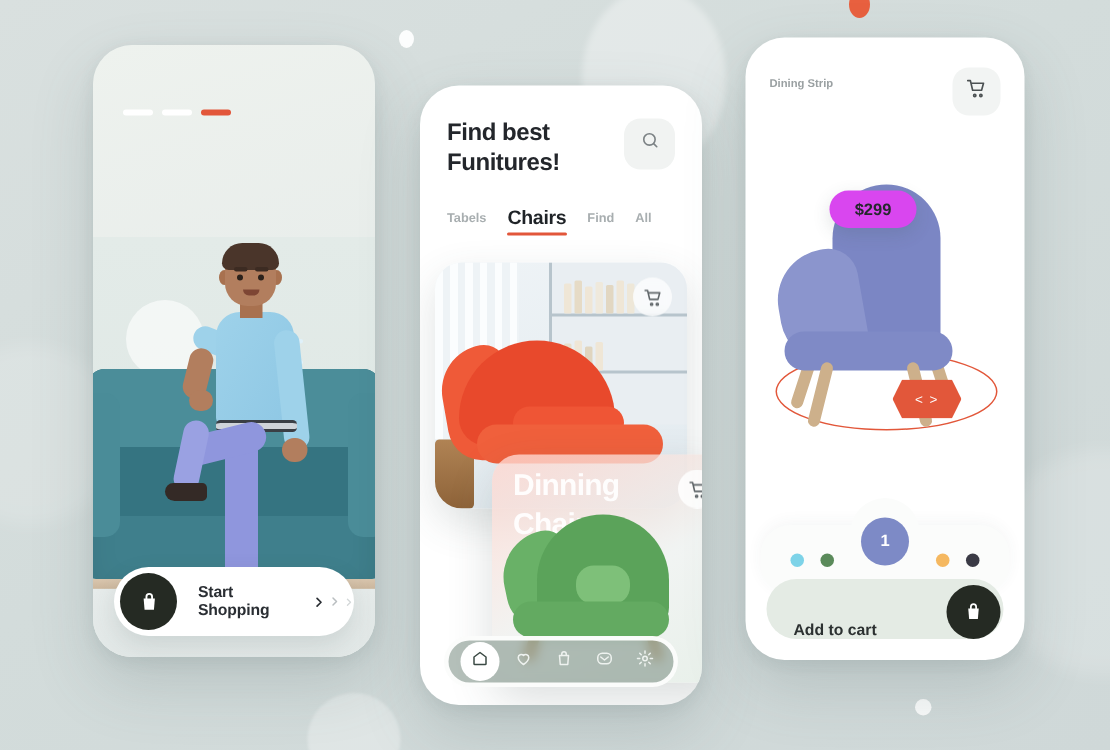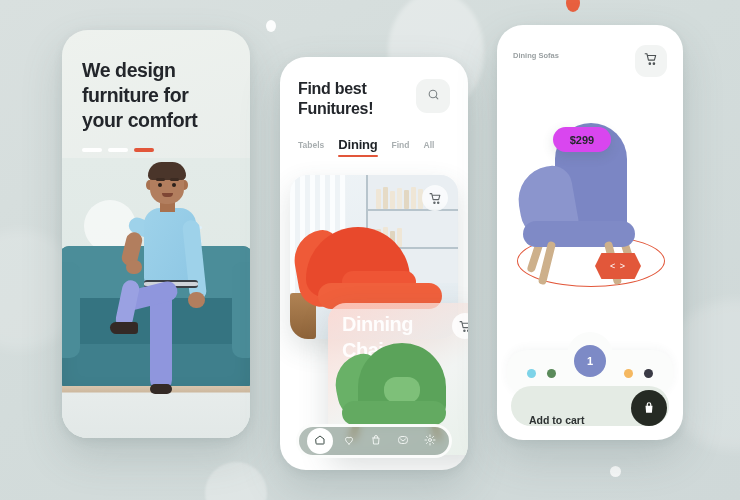--- a/index.html
+++ b/index.html
@@ -264,23 +264,20 @@
   <div class="blob blob-c"></div>
   <div class="blob blob-d"></div>
   <div class="blob blob-e"></div>
   <div class="blob blob-f"></div>
   <div class="blob blob-g"></div>
 </div>
 
 <div class="phone" id="phone1">
 
   <div class="p1-head">
-    <div class="p1-title nl">We design
-furniture for
-your comfort</div>
     <div class="p1-dots">
       <div class="dash"></div>
       <div class="dash"></div>
       <div class="dash active"></div>
     </div>
   </div>
 
   <div class="p1-scene">
     <div class="p1-wall"></div>
     <div class="p1-sun"></div>
@@ -317,40 +314,60 @@
       <div class="c-leg-front"></div>
       <div class="c-thigh-up"></div>
       <div class="c-shin-up"></div>
       <div class="c-forearm-l"></div>
       <div class="c-hand-l"></div>
       <div class="c-shoe-up"></div>
       <div class="c-shoe-dn"></div>
     </div>
   </div>
 
+  <div class="p1-cta">
+    <div class="p1-cta-circle">
+      <svg width="15" height="15" viewBox="0 0 24 24" fill="none" stroke="#ffffff" stroke-width="2" stroke-linecap="round" stroke-linejoin="round">
+        <path d="M6 8h12l-1 12H7L6 8z" fill="#ffffff" stroke="none"></path>
+        <path d="M9 8V6a3 3 0 0 1 6 0v2"></path>
+      </svg>
+    </div>
+    <div class="p1-cta-label">Start Shopping</div>
+    <div class="chevs">
+      <svg width="9" height="11" viewBox="0 0 24 24" fill="none" stroke="#2a2e33" stroke-width="3" stroke-linecap="round" stroke-linejoin="round">
+          <path d="M9 5l7 7-7 7"></path>
+        </svg>
+      <svg width="8" height="10" viewBox="0 0 24 24" fill="none" stroke="#b9bec0" stroke-width="3" stroke-linecap="round" stroke-linejoin="round">
+          <path d="M9 5l7 7-7 7"></path>
+        </svg>
+      <svg width="7" height="9" viewBox="0 0 24 24" fill="none" stroke="#d4d8d9" stroke-width="3" stroke-linecap="round" stroke-linejoin="round">
+          <path d="M9 5l7 7-7 7"></path>
+        </svg>
+    </div>
+  </div>
 </div>
 
 <div class="phone" id="phone2">
 
   <div class="p2-head">
     <div class="p2-title nl">Find best
 Funitures!</div>
     <div class="p2-search">
       <span>
         <svg width="13" height="13" viewBox="0 0 24 24" fill="none" stroke="#7c8285" stroke-width="2" stroke-linecap="round">
             <circle cx="11" cy="11" r="7"></circle>
             <path d="M20 20l-3.5-3.5"></path>
           </svg>
       </span>
     </div>
   </div>
 
   <div class="p2-tabs">
     <div class="tab">Tabels</div>
-    <div class="tab active">Dining</div>
+    <div class="tab active">Chairs</div>
     <div class="tab">Find</div>
     <div class="tab">All</div>
   </div>
 
   <div class="p2-stage">
 
     <div class="card card-red">
       <div class="curtain"></div>
       <div class="shelf">
         <div class="shelf-row" style="top:34px"></div>
@@ -443,21 +460,21 @@
           </svg>
       </span>
     </div>
   </div>
 </div>
 
 <div class="phone" id="phone3">
 
   <div class="p3-head">
     <div>
-      <div class="p3-sub">Dining Sofas</div>
+      <div class="p3-sub">Dining Strip</div>
     </div>
     <div class="p3-cart">
       <span>
         <svg width="14" height="14" viewBox="0 0 24 24" fill="none" stroke="#4c5153" stroke-width="1.9" stroke-linecap="round" stroke-linejoin="round">
           <path d="M2 3h3l2.6 11h10.2l2.2-8H6"></path>
             <circle cx="10" cy="20" r="1.3"></circle>
             <circle cx="17" cy="20" r="1.3"></circle>
         </svg>
       </span>
     </div>

